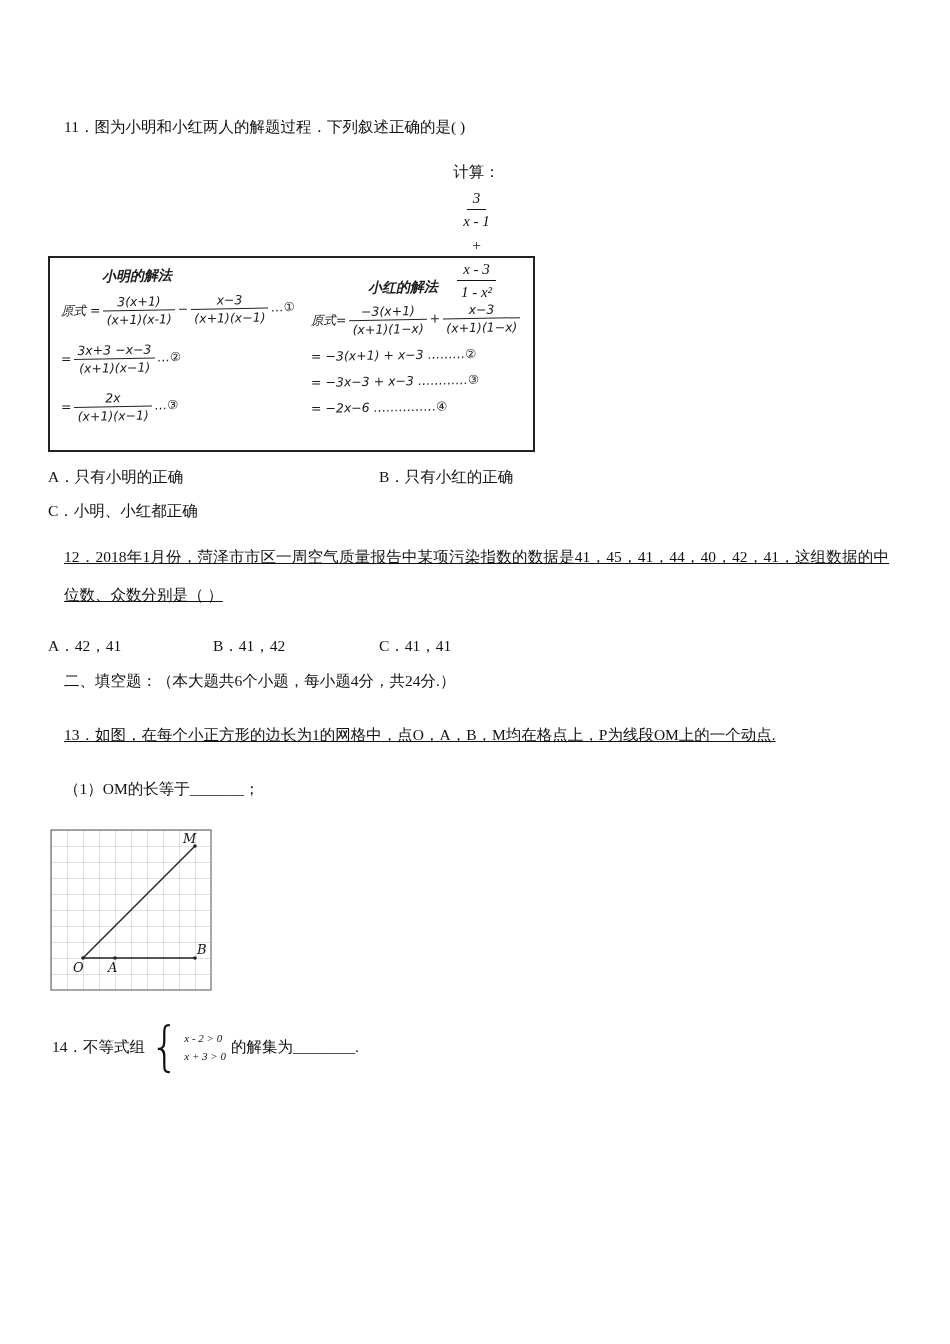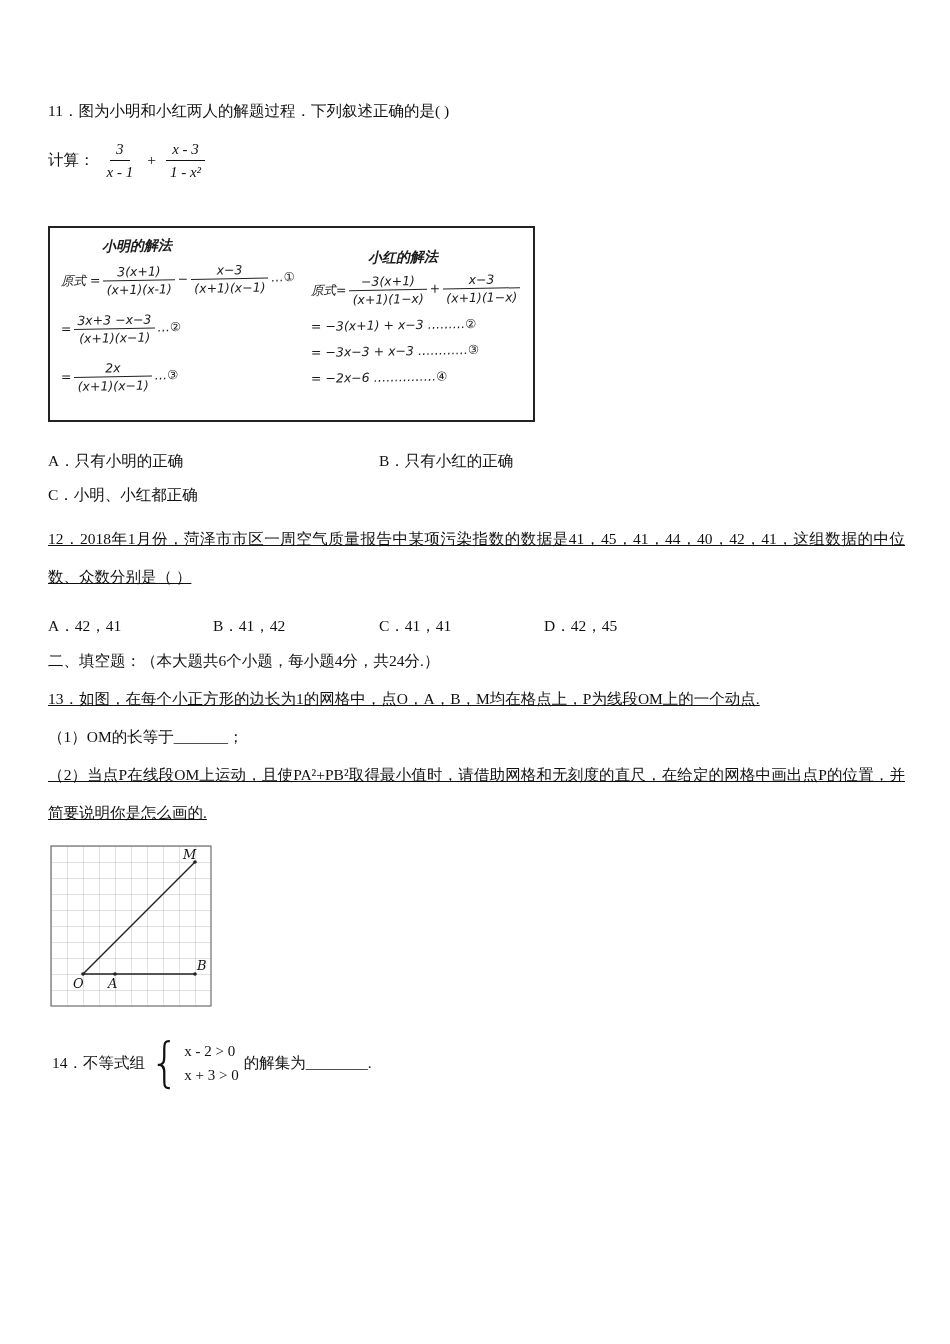--- a/index.html
+++ b/index.html
@@ -6,28 +6,28 @@
   html, body { margin: 0; padding: 0; }
   body {
     width: 950px; height: 1344px;
     background: #ffffff;
     color: #111;
     font-family: "Liberation Serif", "DejaVu Serif", serif;
     font-size: 15.5px;
   }
   .page { padding: 92px 45px 0 48px; }
 
-  p { margin: 0; }
+  p { margin: 16px; }
   .stem { line-height: 38px; text-align: justify; }
   .para { text-align: justify; text-decoration: underline; }
 
   
   .formula-row {
     display: flex; align-items: center; gap: 6px;
-    height: 56px; margin: 2px 0 0 0;
+    height: 56px; margin: 2px 0 0 0; flex-direction: column;
   }
   .frac {
     display: inline-flex; flex-direction: column; align-items: center;
     font-style: italic; line-height: 1.2; font-size: 15px;
   }
   .frac .num { display: block; padding: 0 6px 2px; border-bottom: 1px solid #111; }
   .frac .den { display: block; padding: 2px 6px 0; }
   .op { margin: 0 2px; }
 
   
@@ -60,21 +60,21 @@
   .sol-right .hline { margin: 7px 0 11px; }
   .sol-right .hline:first-of-type { font-size: 12px; }
   .hfrac { display: inline-block; text-align: center; vertical-align: middle; margin: 0 2px; }
   .hfrac .hnum { display: block; padding: 0 3px 1px; border-bottom: 1.3px solid #222; }
   .hfrac .hden { display: block; padding: 1px 3px 0; }
   .htxt { margin: 0 1px; }
 
   
   .opts2 {
     display: grid; grid-template-columns: 331px 1fr;
-    row-gap: 12px; margin-top: 28px; line-height: 22px;
+    row-gap: 12px; margin-top: 14px; line-height: 22px;
   }
   .opts4 {
     display: grid; grid-template-columns: 165px 166px 165px 1fr;
     margin-top: 14px; line-height: 32px;
   }
 
   .section-head { margin-top: 0; }
 
   
   .figure-wrap { margin: 8px 0 0 0; }
@@ -84,21 +84,21 @@
   }
 
   
   .q14-row { display: flex; align-items: center; gap: 5px; margin: 26px 4px 32px; }
   .brace {
     font-family: "DejaVu Sans", sans-serif;
     font-size: 46px; line-height: 1; font-weight: 300;
     transform: scaleY(1.15); color: #111;
   }
   .ineq-col { display: inline-flex; flex-direction: column; gap: 3px; }
-  .ineq { font-size: 15px; line-height: 1.35; }
+  .ineq { font-style: italic; font-size: 11px; line-height: 1.35; }
 
   .q15-block { margin-top: 6px; }
 </style>
 </head>
 <body>
 
 <div class="page">
 
   <section>
     <p class="stem">11．图为小明和小红两人的解题过程．下列叙述正确的是(  )</p>
@@ -138,30 +138,28 @@
       <span>C．小明、小红都正确</span>
     </div>
   </section>
 
   <section style="margin-top:14px;">
     <p class="stem para">12．2018年1月份，菏泽市市区一周空气质量报告中某项污染指数的数据是41，45，41，44，40，42，41，这组数据的中位数、众数分别是（  ）</p>
     <div class="opts4">
       <span>A．42，41</span>
       <span>B．41，42</span>
       <span>C．41，41</span>
-      <span>D．42，45</span>
     </div>
   </section>
 
   <p class="stem section-head">二、填空题：（本大题共6个小题，每小题4分，共24分.）</p>
 
   <section>
     <p class="stem para">13．如图，在每个小正方形的边长为1的网格中，点O，A，B，M均在格点上，P为线段OM上的一个动点.</p>
     <p class="stem">（1）OM的长等于_______；</p>
-    <p class="stem para">（2）当点P在线段OM上运动，且使PA²+PB²取得最小值时，请借助网格和无刻度的直尺，在给定的网格中画出点P的位置，并简要说明你是怎么画的.</p>
 
     <div class="figure-wrap">
       <svg width="166" height="170" viewBox="0 0 166 170">
         <defs>
           <pattern id="gp" width="16" height="16" patternUnits="userSpaceOnUse">
             <path d="M 16 0 H 0 V 16" fill="none" stroke="#b5b5b5" stroke-width="0.8"></path>
           </pattern>
         </defs>
         <g transform="translate(3,6)">
           <rect x="0" y="0" width="160" height="160" fill="url(#gp)" stroke="#6e6e6e" stroke-width="1.2"></rect>

